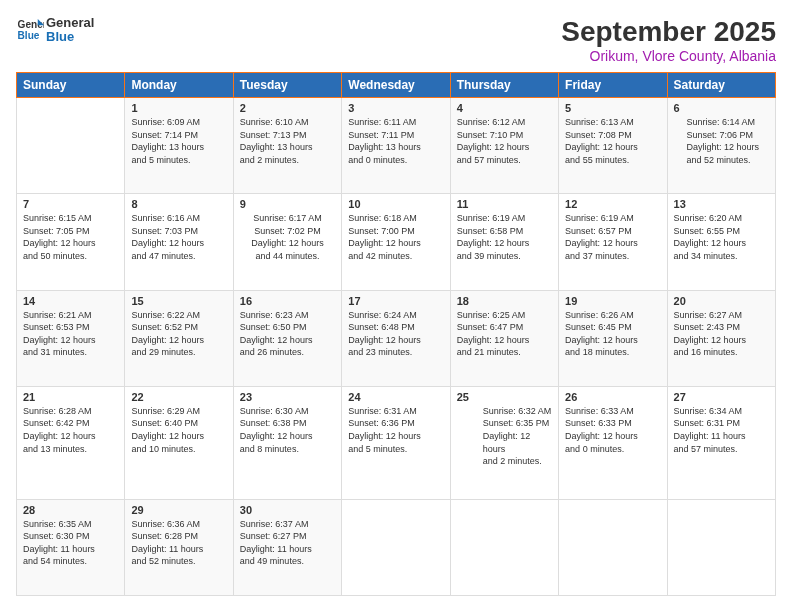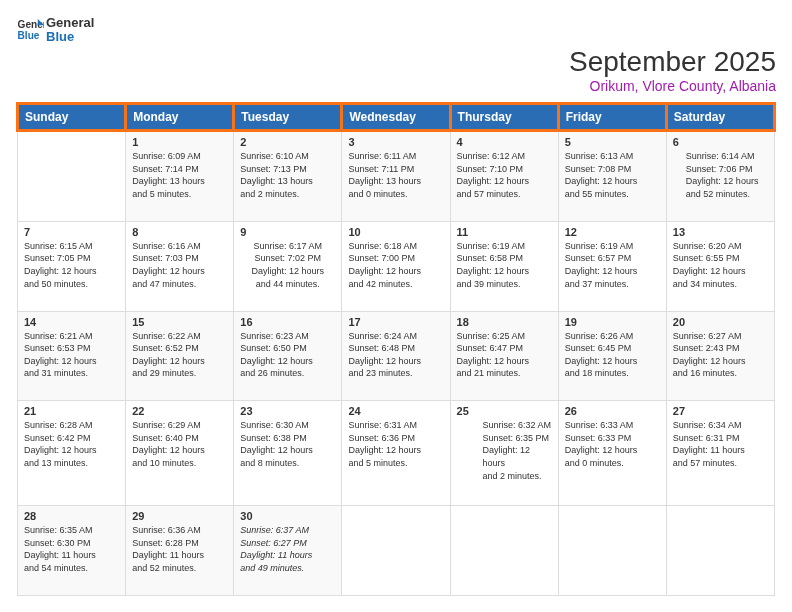--- a/index.html
+++ b/index.html
@@ -30,43 +30,42 @@
     .logo-icon {
       width: 28px;
       height: 28px;
       margin-right: 2px;
     }
     .title-block {
       text-align: right;
     }
     .month-title {
       font-size: 28px;
-      font-weight: normal;
+      font-weight: bold;
       color: #333;
-      margin-top: 30px;
     }
     .location {
       font-size: 14px;
       color: #a21caf;
     }
     table {
       width: 100%;
       border-collapse: collapse;
       flex: 1;
     }
     thead tr {
       background: #2a6db5;
     }
     thead th {
       color: #fff;
       font-size: 12px;
       font-weight: bold;
       padding: 5px 6px;
       text-align: left;
-      border: 3px solid #f97316;
+      border: 1px solid #f97316;
     }
     tbody tr {
       height: auto;
     }
     tbody td {
       vertical-align: top;
       padding: 4px 6px;
       font-size: 9.5px;
       color: #333;
       border: 1px solid #ddd;
@@ -335,21 +334,21 @@
           </td>
           <td>
             <span class="day-number">29</span>
             <div class="cell-info" style="white-space: pre-line;">Sunrise: 6:36 AM
 Sunset: 6:28 PM
 Daylight: 11 hours
 and 52 minutes.</div>
           </td>
           <td>
             <span class="day-number">30</span>
-            <div class="cell-info" style="white-space: pre-line; font-style: italic;">Sunrise: 6:37 AM
+            <div class="cell-info" style="white-space: pre-line;">Sunrise: 6:37 AM
 Sunset: 6:27 PM
 Daylight: 11 hours
 and 49 minutes.</div>
           </td>
           <td class="empty-cell"></td>
           <td class="empty-cell"></td>
           <td class="empty-cell"></td>
           <td class="empty-cell"></td>
         </tr>
       </tbody>

